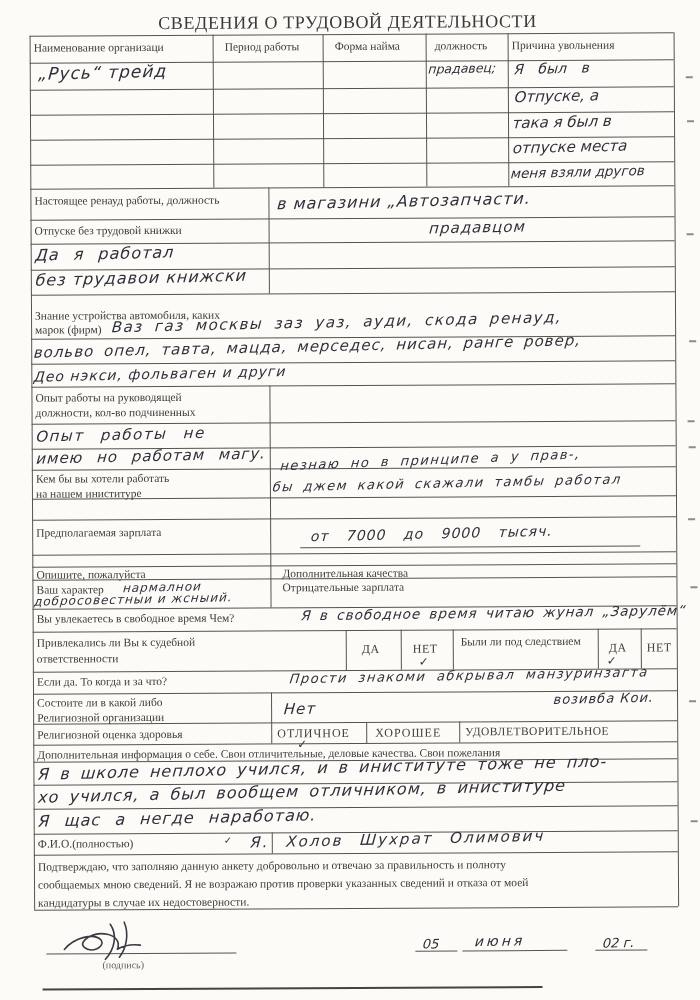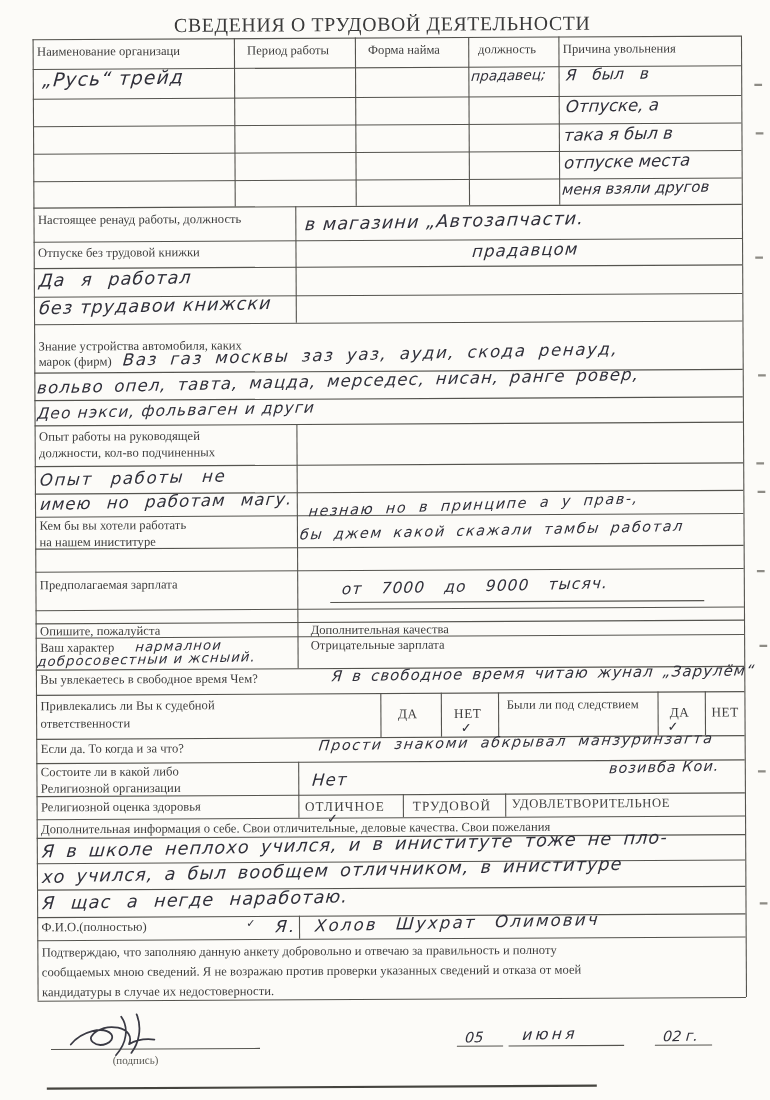--- a/index.html
+++ b/index.html
@@ -147,21 +147,21 @@
   <div class="lbl" style="left:36px;top:674px">Если да. То когда и за что?</div>
   <div class="hw" style="left:288px;top:672px;font-size:13px;letter-spacing:1.5px;word-spacing:5px;transform:rotate(-0.8deg) skewX(-8deg)">Прости знакоми абкрывал манзуринзагта</div>
   <div class="hw" style="left:552px;top:694px;font-size:13px;letter-spacing:1px">возивба Кои.</div>
 
   <div class="lbl" style="left:36px;top:695px">Состоите ли в какой либо</div>
   <div class="lbl" style="left:36px;top:710px">Религиозной организации</div>
   <div class="hw" style="left:282px;top:702px;font-size:15px;letter-spacing:1px">Нет</div>
 
   <div class="lbl" style="left:36px;top:727px">Религиозной оценка здоровья</div>
   <div class="cap" style="left:276px;top:726px;letter-spacing:1px">ОТЛИЧНОЕ</div>
-  <div class="cap" style="left:374px;top:726px;letter-spacing:1px">ТРУДОВОЙ</div>
+  <div class="cap" style="left:374px;top:726px;letter-spacing:1px">ХОРОШЕЕ</div>
   <div class="cap" style="left:464px;top:726px;letter-spacing:0.5px;font-size:11.5px">УДОВЛЕТВОРИТЕЛЬНОЕ</div>
   <div class="chk" style="left:296px;top:737px">✓</div>
 
   <div class="lbl" style="left:36px;top:747px">Дополнительная информация о себе. Свои отличительные, деловые качества. Свои пожелания</div>
   <div class="hw" style="left:36px;top:765px;font-size:16px;letter-spacing:1px;word-spacing:4px">Я в школе неплохо учился, и в иниституте тоже не пло-</div>
   <div class="hw" style="left:36px;top:788px;font-size:16px;letter-spacing:1px;word-spacing:4px">хо учился, а был вообщем отличником, в иниституре</div>
   <div class="hw" style="left:36px;top:812px;font-size:16px;letter-spacing:1px;word-spacing:8px">Я щас а негде наработаю.</div>
 
   <div class="lbl" style="left:36px;top:836px">Ф.И.О.(полностью)</div>
   <div class="chk" style="left:222px;top:834px;font-size:10px">✓</div>

